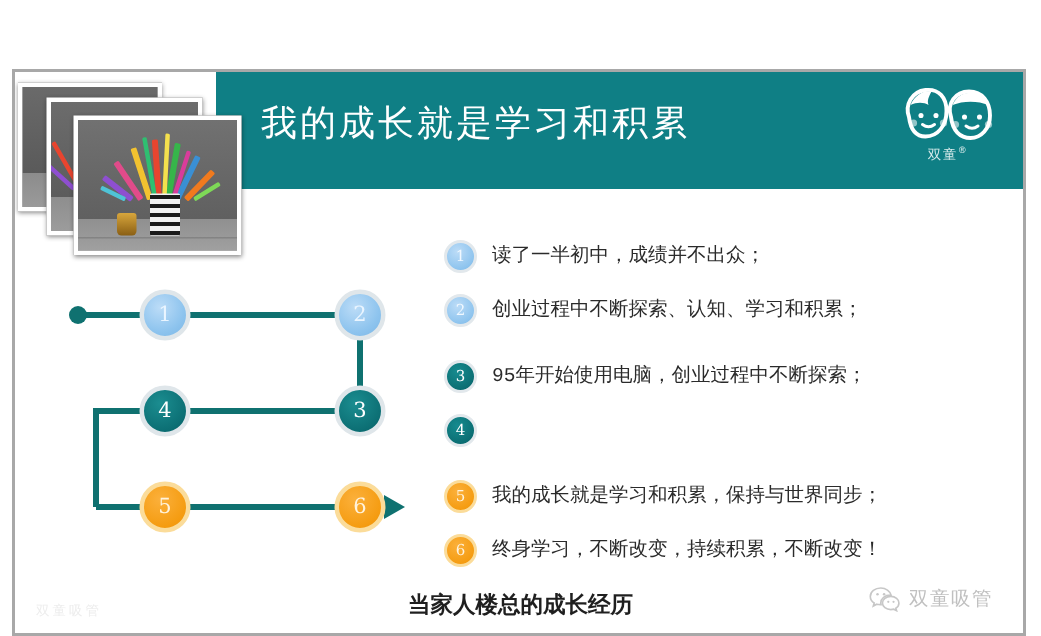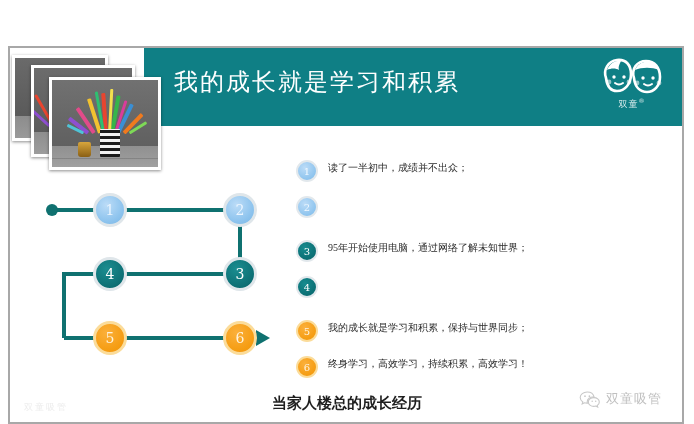--- a/index.html
+++ b/index.html
@@ -123,22 +123,22 @@
   .b-teal{
     background:radial-gradient(circle at 38% 32%,#168b8f 0%,#0b6e73 72%,#085d63 100%);
     border:2px solid #e2e8ec;color:#ffffff;
   }
   .b-orange{
     background:radial-gradient(circle at 38% 32%,#fbb03b 0%,#f59c11 72%,#ef9207 100%);
     border:2px solid #fbdc9a;color:#fff3dd;
   }
   .row-text{
     position:absolute;left:32px;top:1px;
-    font-size:10px;color:#2b2b2b;
-    font-family:Liberation Serif, serif;
+    font-size:13px;color:#2b2b2b;
+    font-family:Liberation Mono, monospace;
     white-space:nowrap;
   }
   .gap-after{margin-bottom:22px;}
 
   
   .wechat{
     position:absolute;right:20px;bottom:14px;
     display:flex;align-items:center;gap:5px;
     opacity:.55;
   }
@@ -281,43 +281,44 @@
       <div class="list-row">
         <div class="bullet b-blue">
             <span>1</span>
           </div>
         <div class="row-text">读了一半初中，成绩并不出众；</div>
       </div>
       <div class="list-row gap-after">
         <div class="bullet b-blue">
             <span>2</span>
           </div>
+        <div class="row-text">创业过程中不断探索、认知、学习和积累；</div>
       </div>
       <div class="list-row">
         <div class="bullet b-teal">
             <span>3</span>
           </div>
-        <div class="row-text">95年开始使用电脑，通过网络了解未知世界；</div>
+        <div class="row-text">95年开始使用电脑，创业过程中不断探索；</div>
       </div>
       <div class="list-row gap-after">
         <div class="bullet b-teal">
             <span>4</span>
           </div>
       </div>
       <div class="list-row">
         <div class="bullet b-orange">
             <span>5</span>
           </div>
         <div class="row-text">我的成长就是学习和积累，保持与世界同步；</div>
       </div>
       <div class="list-row">
         <div class="bullet b-orange">
             <span>6</span>
           </div>
-        <div class="row-text">终身学习，高效学习，持续积累，高效学习！</div>
+        <div class="row-text">终身学习，不断改变，持续积累，不断改变！</div>
       </div>
     </div>
 
     <div class="wechat">
       <svg width="22" height="17" viewBox="0 0 22 17">
         <path d="M8.2 1C4.3 1 1.2 3.5 1.2 6.6c0 1.8 1 3.3 2.6 4.4l-.6 2 2.3-1.2c.8.2 1.6.3 2.4.3h.5c-.1-.4-.2-.8-.2-1.2 0-2.9 2.8-5.2 6.3-5.2h.5C14.4 3.1 11.6 1 8.2 1z" fill="none" stroke="#9b9b9b" stroke-width="1.1"></path>
         <circle cx="6" cy="5.2" r=".85" fill="#9b9b9b"></circle>
         <circle cx="10.4" cy="5.2" r=".85" fill="#9b9b9b"></circle>
         <path d="M14.9 6.6c-3.1 0-5.6 2-5.6 4.4s2.5 4.4 5.6 4.4c.7 0 1.3-.1 1.9-.3l1.9 1-.5-1.6c1.3-.8 2.1-2.1 2.1-3.5 0-2.4-2.4-4.4-5.4-4.4z" fill="none" stroke="#9b9b9b" stroke-width="1.1"></path>
         <circle cx="13.2" cy="10.2" r=".75" fill="#9b9b9b"></circle>

